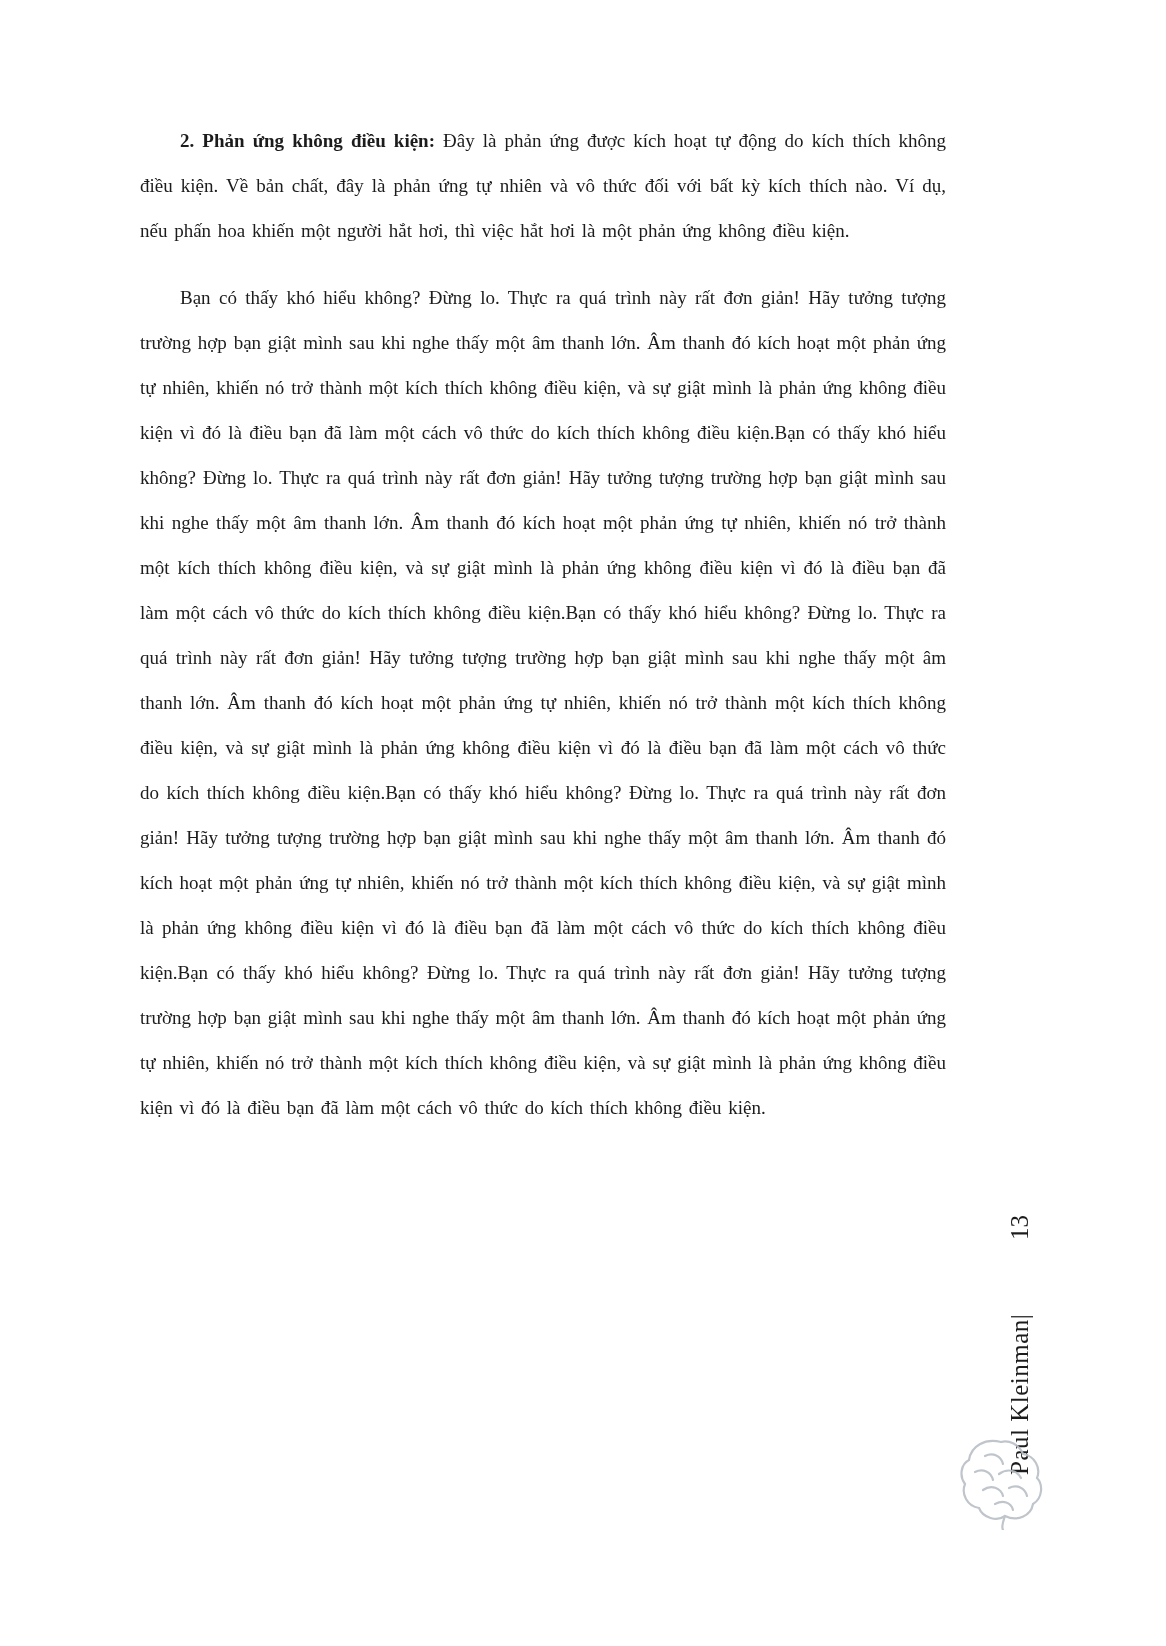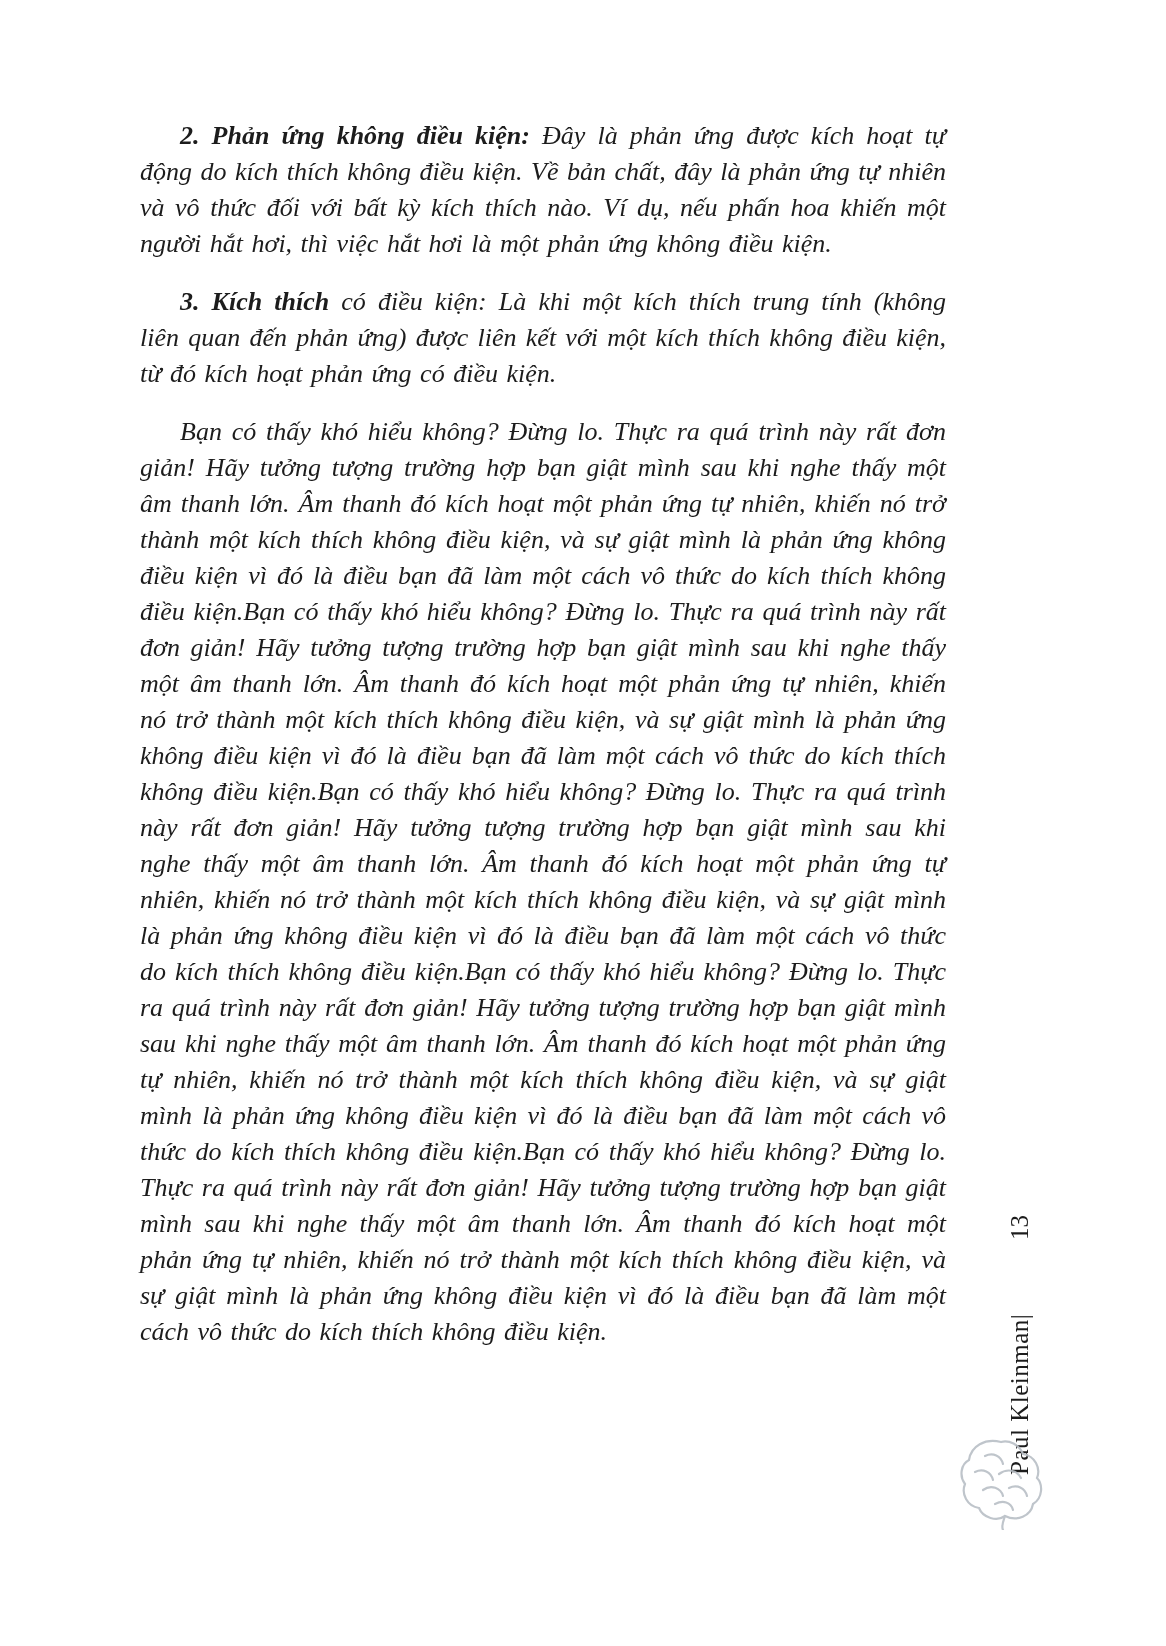--- a/index.html
+++ b/index.html
@@ -17,26 +17,25 @@
   }
 
   .text-block {
     position: absolute;
     left: 140px;
     top: 118px;
     width: 806px;
   }
 
   .para {
-    font-size: 26px;
-    line-height: 36px;
+    font-size: 19px;
+    line-height: 45px;
     text-align: justify;
     margin-bottom: 22px;
     word-spacing: 2px;
-    font-style: italic;
   }
   .para.indent { text-indent: 40px; }
   .para.flush { text-indent: 0; }
   .para strong { font-weight: bold; }
 
   .side-label {
     position: absolute;
     left: 890px;
     top: 1328px;
     width: 260px;
@@ -63,21 +62,20 @@
 </style>
 </head>
 <body>
 
 <div class="page">
 
   <main class="text-block">
 
     <p class="para indent"><strong>2. Phản ứng không điều kiện:</strong> <span>Đây là phản ứng được kích hoạt tự động do kích thích không điều kiện. Về bản chất, đây là phản ứng tự nhiên và vô thức đối với bất kỳ kích thích nào. Ví dụ, nếu phấn hoa khiến một người hắt hơi, thì việc hắt hơi là một phản ứng không điều kiện.</span></p>
 
-    <p class="para indent"><strong>3. Kích thích</strong> <span>có điều kiện: Là khi một kích thích trung tính (không liên quan đến phản ứng) được liên kết với một kích thích không điều kiện, từ đó kích hoạt phản ứng có điều kiện.</span></p>
 
 
     <p class="para indent"><span>Bạn có thấy khó hiểu không? Đừng lo. Thực ra quá trình này rất đơn giản! Hãy tưởng tượng trường hợp bạn giật mình sau khi nghe thấy một âm thanh lớn. Âm thanh đó kích hoạt một phản ứng tự nhiên, khiến nó trở thành một kích thích không điều kiện, và sự giật mình là phản ứng không điều kiện vì đó là điều bạn đã làm một cách vô thức do kích thích không điều kiện.</span><span>Bạn có thấy khó hiểu không? Đừng lo. Thực ra quá trình này rất đơn giản! Hãy tưởng tượng trường hợp bạn giật mình sau khi nghe thấy một âm thanh lớn. Âm thanh đó kích hoạt một phản ứng tự nhiên, khiến nó trở thành một kích thích không điều kiện, và sự giật mình là phản ứng không điều kiện vì đó là điều bạn đã làm một cách vô thức do kích thích không điều kiện.</span><span>Bạn có thấy khó hiểu không? Đừng lo. Thực ra quá trình này rất đơn giản! Hãy tưởng tượng trường hợp bạn giật mình sau khi nghe thấy một âm thanh lớn. Âm thanh đó kích hoạt một phản ứng tự nhiên, khiến nó trở thành một kích thích không điều kiện, và sự giật mình là phản ứng không điều kiện vì đó là điều bạn đã làm một cách vô thức do kích thích không điều kiện.</span><span>Bạn có thấy khó hiểu không? Đừng lo. Thực ra quá trình này rất đơn giản! Hãy tưởng tượng trường hợp bạn giật mình sau khi nghe thấy một âm thanh lớn. Âm thanh đó kích hoạt một phản ứng tự nhiên, khiến nó trở thành một kích thích không điều kiện, và sự giật mình là phản ứng không điều kiện vì đó là điều bạn đã làm một cách vô thức do kích thích không điều kiện.</span><span>Bạn có thấy khó hiểu không? Đừng lo. Thực ra quá trình này rất đơn giản! Hãy tưởng tượng trường hợp bạn giật mình sau khi nghe thấy một âm thanh lớn. Âm thanh đó kích hoạt một phản ứng tự nhiên, khiến nó trở thành một kích thích không điều kiện, và sự giật mình là phản ứng không điều kiện vì đó là điều bạn đã làm một cách vô thức do kích thích không điều kiện.</span></p>
 
   </main>
 
   <div class="side-label">
     <span class="author">Paul Kleinman|</span>
     <span class="pagenum">13</span>
   </div>

